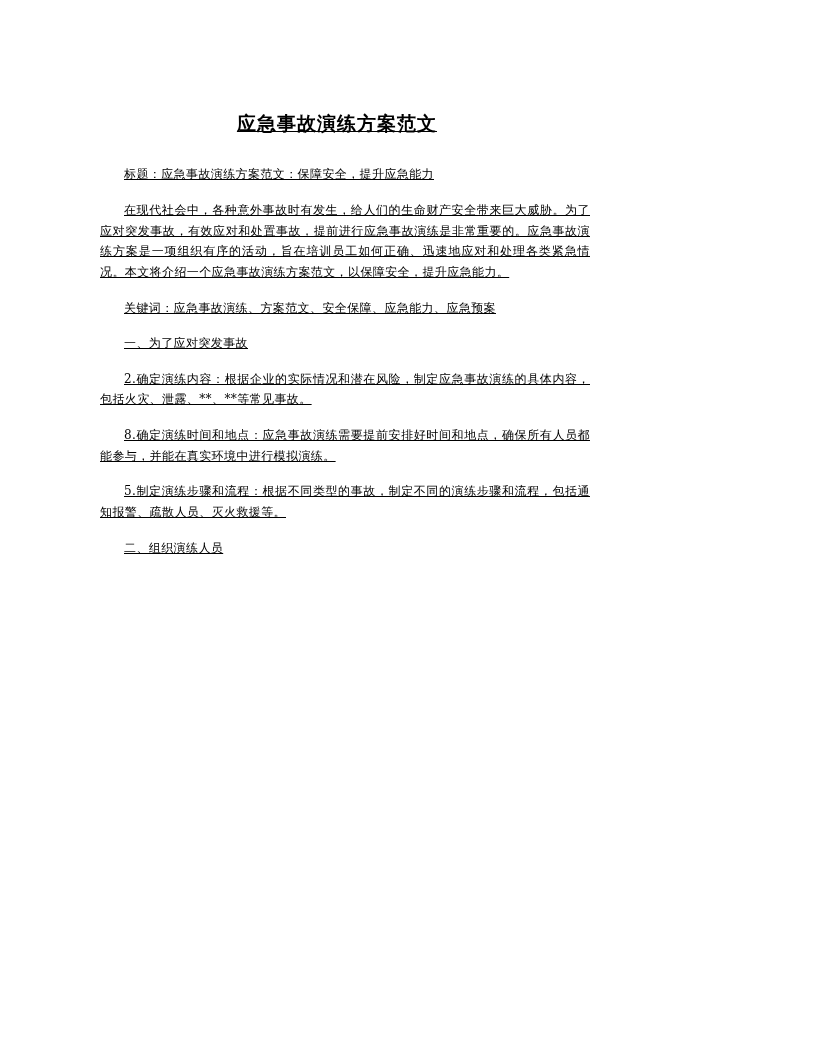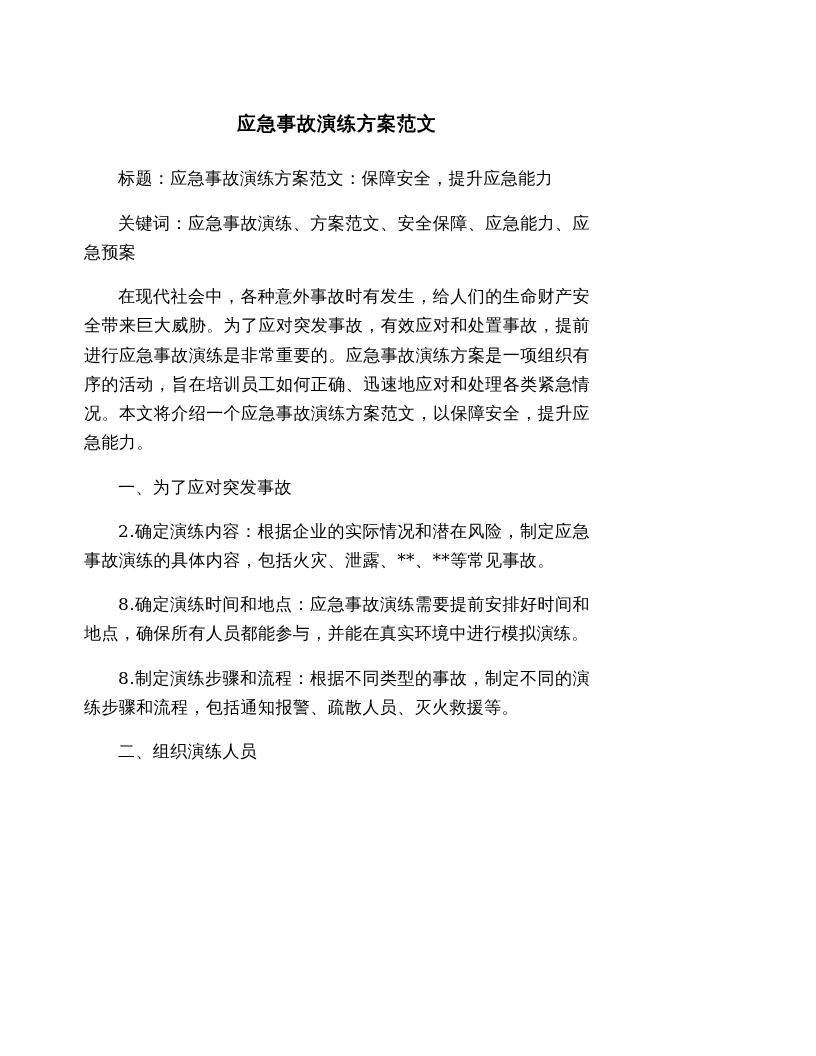--- a/index.html
+++ b/index.html
@@ -13,46 +13,47 @@
     font-family: "DejaVu Serif", "Liberation Serif", serif;
     color: #000000;
     overflow: hidden;
   }
   .page {
     width: 674px;
     height: 1056px;
     box-sizing: border-box;
     padding: 96px 84px 72px 84px;
     position: relative;
+    text-decoration: underline;
   }
   .doc-title {
     text-align: center;
     font-size: 19px;
     font-weight: bold;
     letter-spacing: 1px;
     margin: 12px 0 26px 0;
     line-height: 1.6;
   }
   p.para {
-    font-size: 17px;
+    font-size: 12px;
     line-height: 1.72;
-    margin: 0 0 15px 0;
+    margin: 0 0 15px 16px;
     text-align: justify;
     text-justify: inter-ideograph;
     text-indent: 2em;
     letter-spacing: 0.4px;
   }
 </style>
 </head>
 <body>
 
 <div class="page">
   <h1 class="doc-title">应急事故演练方案范文</h1>
 
   <p class="para">标题：应急事故演练方案范文：保障安全，提升应急能力</p>
+  <p class="para">在现代社会中，各种意外事故时有发生，给人们的生命财产安全带来巨大威胁。为了应对突发事故，有效应对和处置事故，提前进行应急事故演练是非常重要的。应急事故演练方案是一项组织有序的活动，旨在培训员工如何正确、迅速地应对和处理各类紧急情况。本文将介绍一个应急事故演练方案范文，以保障安全，提升应急能力。</p>
   <p class="para">关键词：应急事故演练、方案范文、安全保障、应急能力、应急预案</p>
-  <p class="para">在现代社会中，各种意外事故时有发生，给人们的生命财产安全带来巨大威胁。为了应对突发事故，有效应对和处置事故，提前进行应急事故演练是非常重要的。应急事故演练方案是一项组织有序的活动，旨在培训员工如何正确、迅速地应对和处理各类紧急情况。本文将介绍一个应急事故演练方案范文，以保障安全，提升应急能力。</p>
   <p class="para">一、为了应对突发事故</p>
   <p class="para">2.确定演练内容：根据企业的实际情况和潜在风险，制定应急事故演练的具体内容，包括火灾、泄露、**、**等常见事故。</p>
   <p class="para">8.确定演练时间和地点：应急事故演练需要提前安排好时间和地点，确保所有人员都能参与，并能在真实环境中进行模拟演练。</p>
-  <p class="para">8.制定演练步骤和流程：根据不同类型的事故，制定不同的演练步骤和流程，包括通知报警、疏散人员、灭火救援等。</p>
+  <p class="para">5.制定演练步骤和流程：根据不同类型的事故，制定不同的演练步骤和流程，包括通知报警、疏散人员、灭火救援等。</p>
   <p class="para">二、组织演练人员</p>
 </div>
 
 </body></html>

